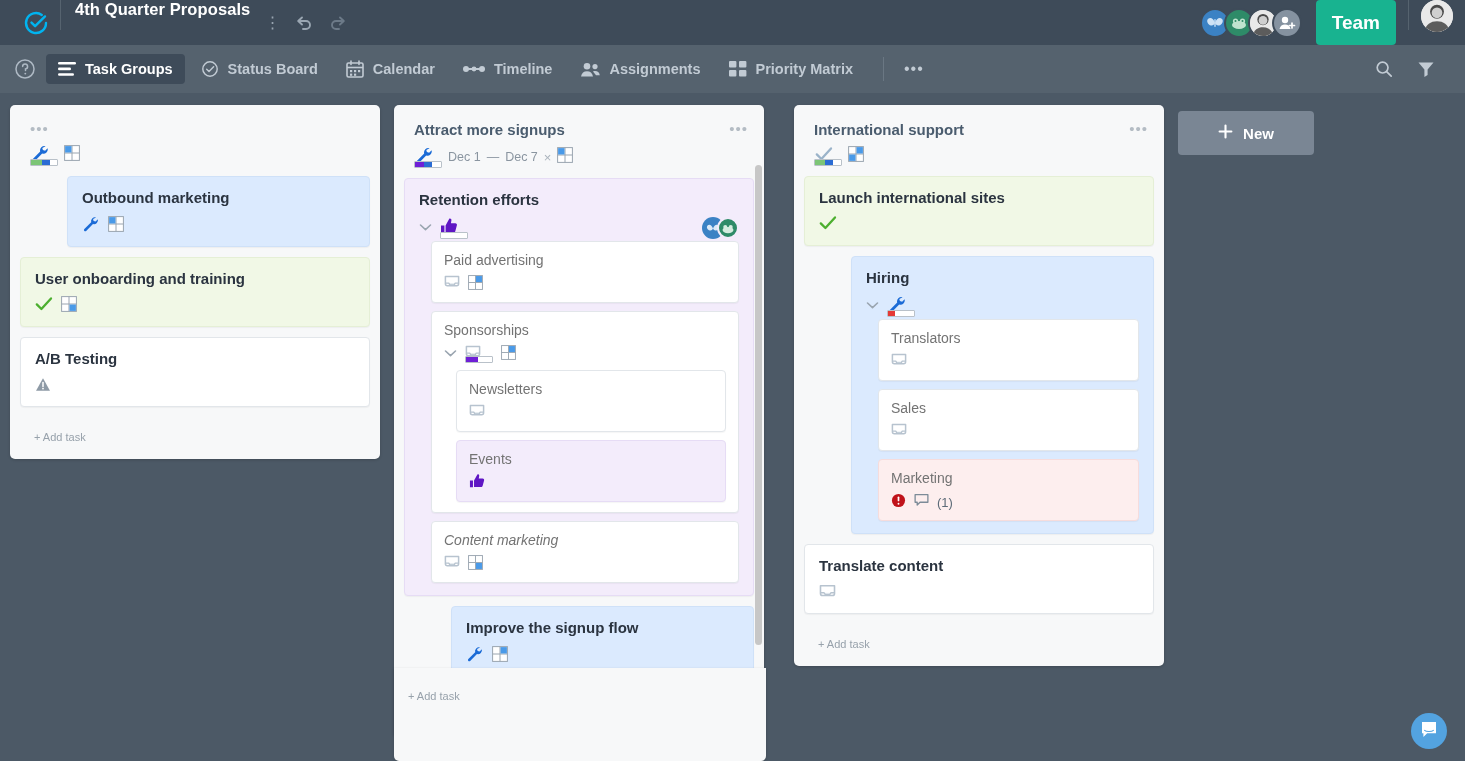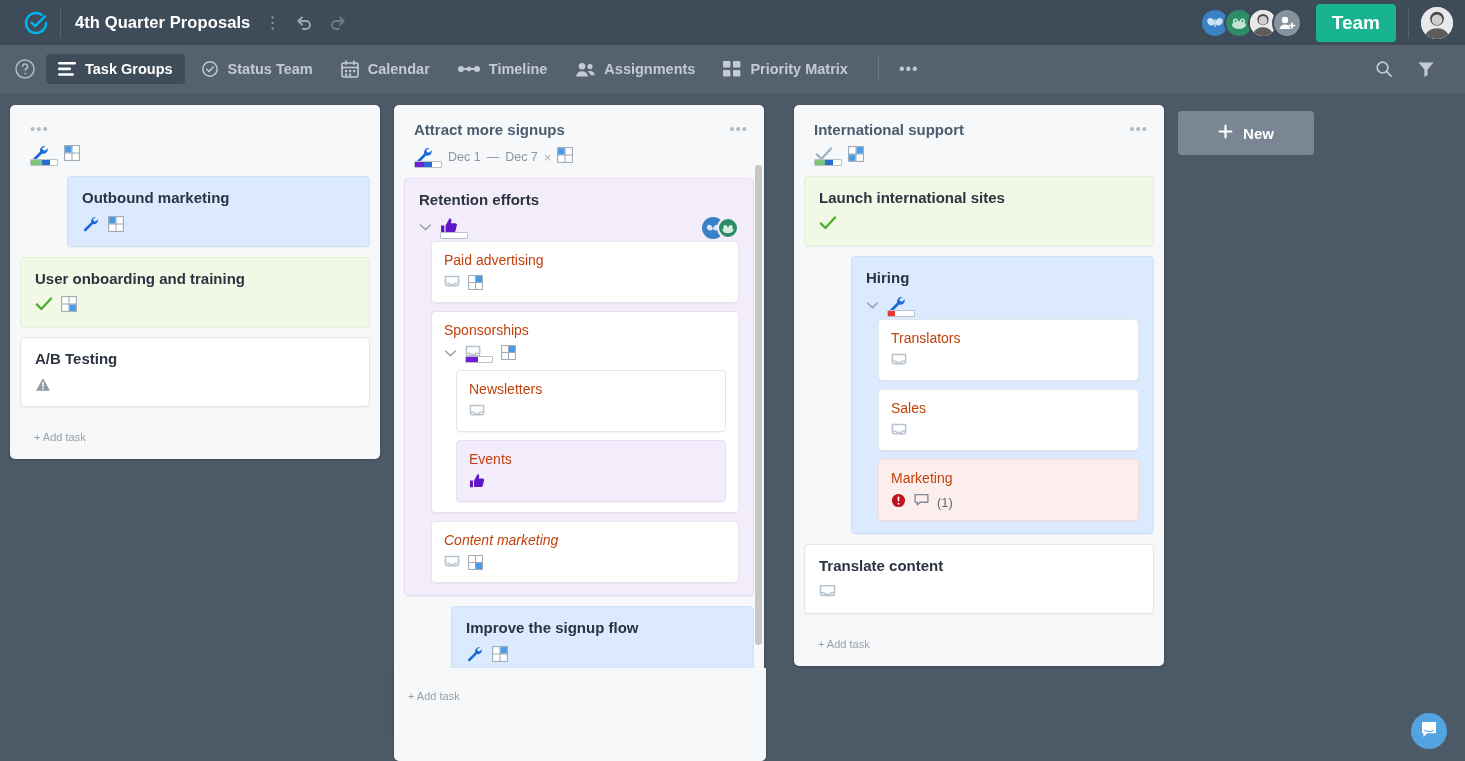--- a/index.html
+++ b/index.html
@@ -6,21 +6,21 @@
   html, body {
     width: 1465px; height: 761px;
     font-family: "Liberation Sans", sans-serif;
     background: #4c5966;
     overflow: hidden;
   }
 
   
   .topbar {
     height: 45px; background: #3e4b59;
-    display: flex; align-items: center; padding: 0 12px 0 14px;
+    display: flex; padding: 0 12px 0 14px;
   }
   .logo-wrap { width: 44px; display: flex; align-items: center; justify-content: center; }
   .logo { width: 26px; height: 26px; position: relative; }
   .logo svg { display: block; }
   .vdiv { width: 1px; height: 30px; background: #56636f; margin: 0 14px 0 2px; }
   .board-title {
     color: #ffffff; font-size: 16.5px; font-weight: bold; letter-spacing: .1px;
     white-space: nowrap;
   }
   .tb-icon {
@@ -98,21 +98,21 @@
     background: #ffffff; border: 1px solid #e2e6ea; border-radius: 4px;
     margin-bottom: 10px; padding: 12px 14px 10px 14px; cursor: pointer;
     box-shadow: 0 1px 1px rgba(0,0,0,.04);
   }
   .card.blue  { background: #dbeafe; border-color: #cfe1f8; margin-left: 47px; }
   .card.green { background: #f1f8e6; border-color: #e5efd6; }
   .card.purple{ background: #f3ecfb; border-color: #e6dcf5; }
   .card.red   { background: #fdeeee; border-color: #f6dcdc; }
   .card-title { color: #2b3440; font-size: 15px; font-weight: bold; margin-bottom: 9px; }
   .card.sub { padding: 10px 12px 8px 12px; margin-bottom: 8px; }
-  .card.sub .card-title { font-size: 14px; font-weight: normal; color: #c2410c; margin-bottom: 6px; }
+  .card.sub .card-title { font-size: 14px; font-weight: normal; color: #737373; margin-bottom: 6px; }
   .card-meta { display: flex; align-items: center; gap: 8px; min-height: 20px; }
   .card-meta .right { margin-left: auto; display: flex; align-items: center; }
   .chev { color: #9aa5b0; font-size: 12px; line-height: 1; cursor: pointer; }
   .comment-count { color: #5d6b78; font-size: 13px; }
   .nested { padding-left: 12px; padding-top: 2px; }
 
   
   .ibadge { position: relative; display: inline-flex; flex-direction: column; align-items: flex-start; }
   .pbar { width: 28px; height: 7px; background: #ffffff; border: 1px solid #b9c1c9; border-radius: 1px;
           display: flex; overflow: hidden; margin-top: -3px; }
@@ -235,21 +235,21 @@
     <span>Task Groups</span>
   </div>
 
   <div class="tab">
     <span class="ti">
       <svg width="18" height="18" viewBox="0 0 20 20">
           <circle cx="10" cy="10" r="8" fill="none" stroke="currentColor" stroke-width="1.6"></circle>
           <path d="M6.3 10.2l2.6 2.6L14 7.6" fill="none" stroke="currentColor" stroke-width="1.6" stroke-linecap="round" stroke-linejoin="round"></path>
         </svg>
     </span>
-    <span>Status Team</span>
+    <span>Status Board</span>
   </div>
 
   <div class="tab">
     <span class="ti">
       <svg width="18" height="18" viewBox="0 0 18 18">
           <rect x="1" y="3" width="16" height="14" rx="1.5" fill="none" stroke="currentColor" stroke-width="1.6"></rect>
           <path d="M1 7.5h16" stroke="currentColor" stroke-width="1.6"></path>
           <path d="M5 1v3.4M13 1v3.4" stroke="currentColor" stroke-width="1.6" stroke-linecap="round"></path>
           <rect x="4" y="10" width="2.2" height="2.2" fill="currentColor"></rect>
           <rect x="8" y="10" width="2.2" height="2.2" fill="currentColor"></rect>

